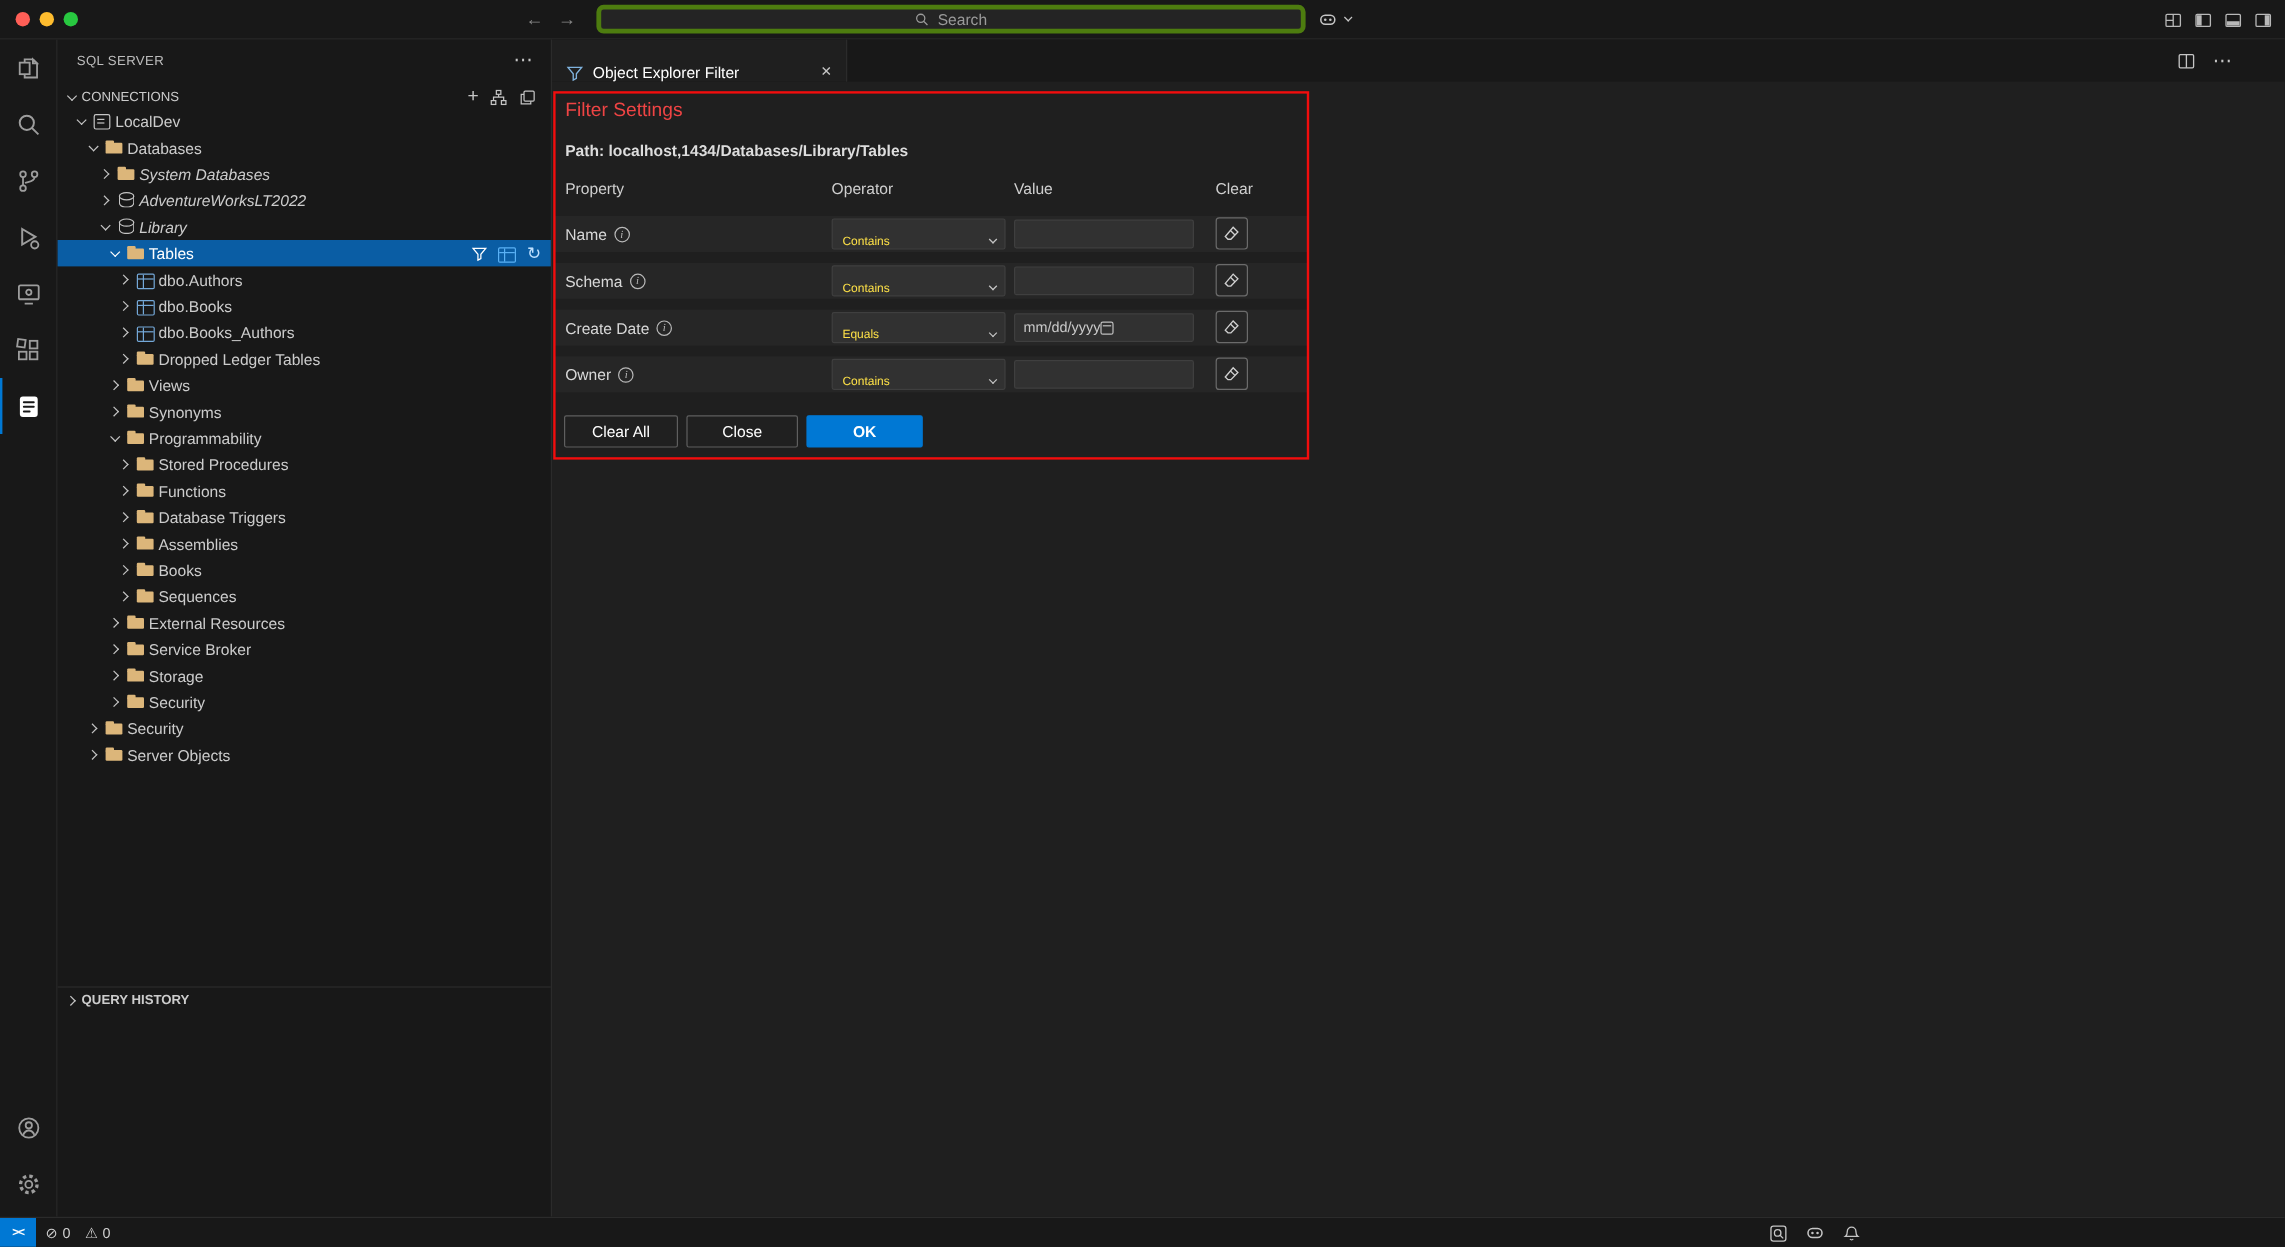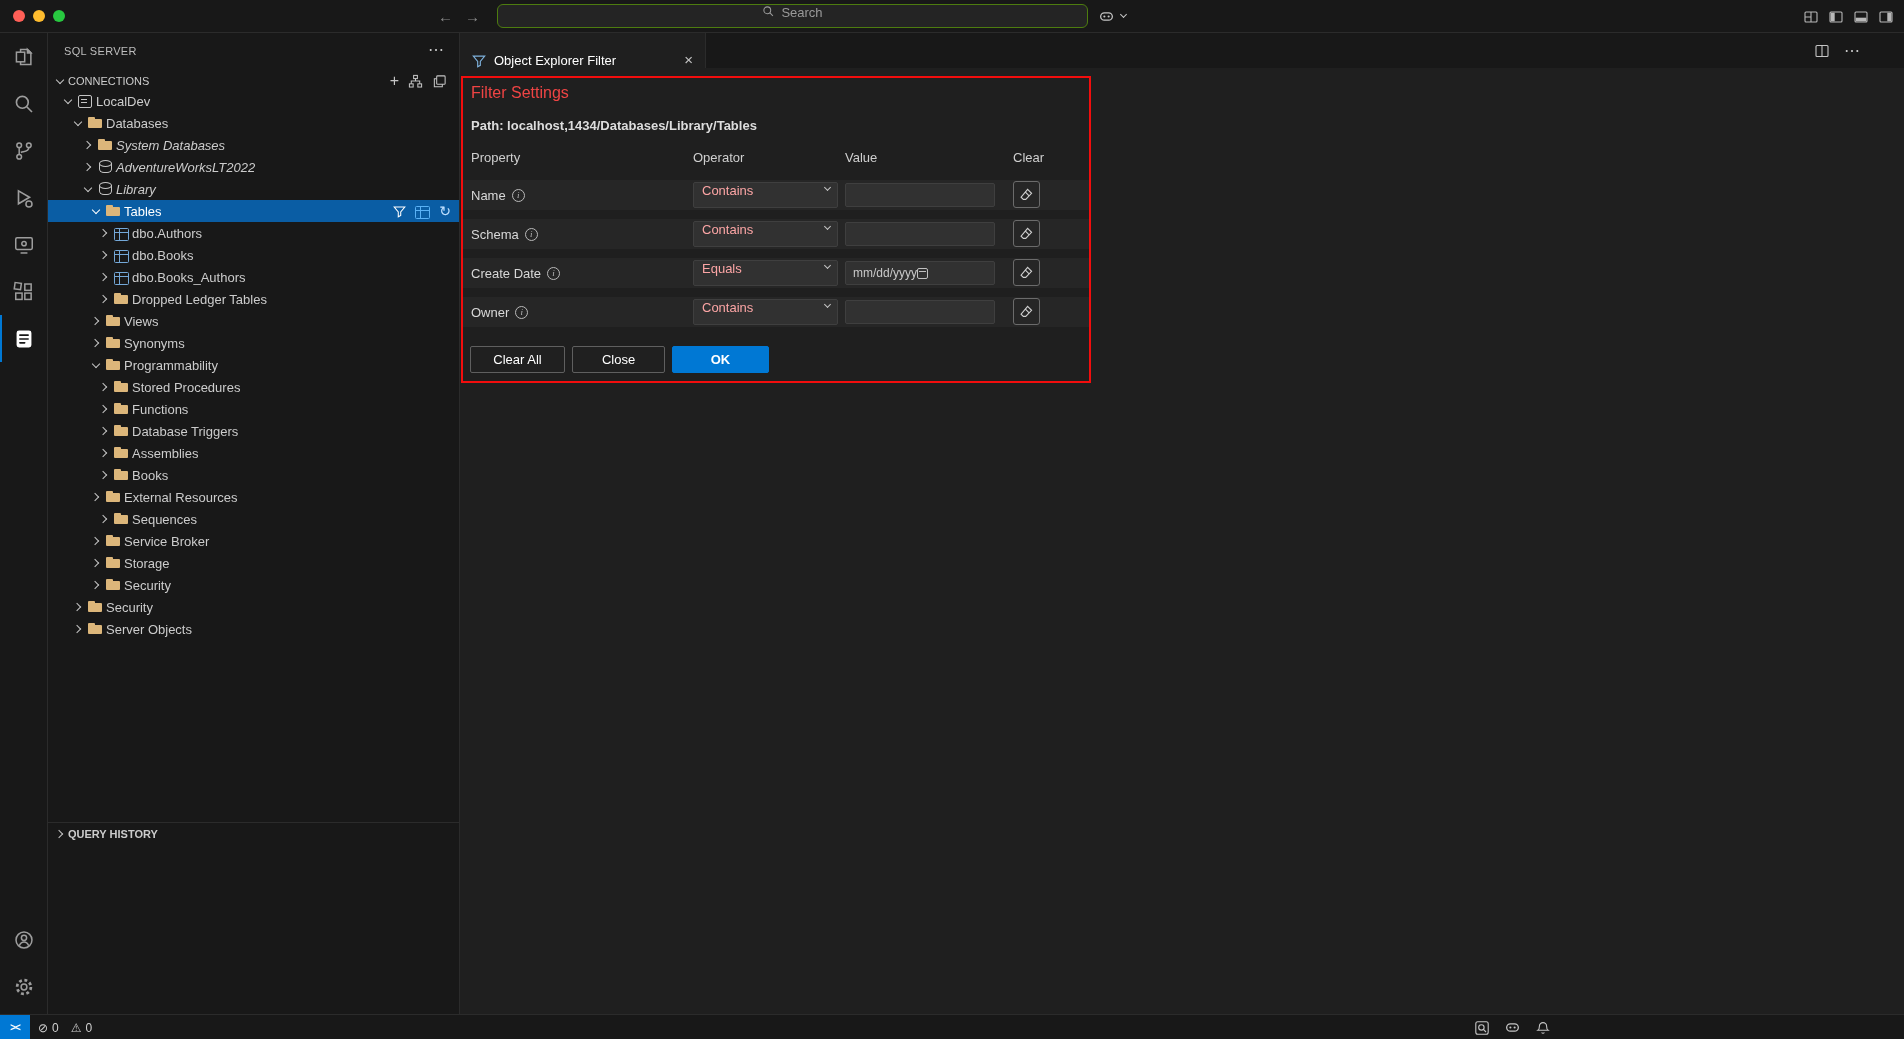--- a/index.html
+++ b/index.html
@@ -9,22 +9,22 @@
 
   
   .titlebar { position:absolute; left:0; top:0; width:1904px; height:33px;
     background:var(--bg-dark,#181818); border-bottom:1px solid var(--border,#2b2b2b); }
   .traffic { position:absolute; left:13px; top:10px; display:flex; gap:8px; }
   .tl { width:12px; height:12px; border-radius:50%; display:inline-block; }
   .tl.r { background:#ff5f57; } .tl.y { background:#febc2e; } .tl.g { background:#28c840; }
   .nav-arrows { position:absolute; left:438px; top:0; height:33px; display:flex; gap:12px;
     align-items:center; color:#8a8a8a; font-size:15px; }
   .searchbox { position:absolute; left:497px; top:4px; width:591px; height:24px;
-    background:#242424; border:1px solid #4d7c0f; border-radius:6px;
-    display:flex; align-items:flex-start; justify-content:center; gap:6px;
+    background:#242424; border:4px solid #4d7c0f; border-radius:6px;
+    display:flex; align-items:center; justify-content:center; gap:6px;
     color:#9a9a9a; font-size:13px; cursor:pointer; }
   .copilot-btn { position:absolute; left:1098px; top:5px; height:22px; display:flex;
     align-items:center; gap:2px; cursor:pointer; }
   .layout-controls { position:absolute; right:10px; top:0; height:33px; display:flex;
     gap:9px; align-items:center; }
   .layout-controls svg { cursor:pointer; }
 
   
   .activitybar { position:absolute; left:0; top:33px; width:48px; height:981px;
     background:var(--bg-dark,#181818); border-right:1px solid var(--border,#2b2b2b); }
@@ -102,21 +102,21 @@
   .f-col { position:absolute; top:117px; font-size:13px; color:#cfcfcf; }
   .f-col.c1 { left:11px; } .f-col.c2 { left:233px; } .f-col.c3 { left:385px; } .f-col.c4 { left:553px; }
   .frow { position:absolute; left:2px; width:628px; height:30px; background:var(--row,#262626); }
   .fprop { position:absolute; left:9px; top:0; height:30px; display:flex; align-items:center; gap:6px;
     font-size:13px; color:#d8d8d8; }
   .info { width:13px; height:13px; border:1px solid #b9b9b9; border-radius:50%; display:inline-flex;
     align-items:center; justify-content:center; font-size:9px; color:#b9b9b9; cursor:pointer; }
   .info::before { content:"i"; font-style:italic; font-family:"Liberation Serif",serif; }
   .fselect { position:absolute; left:231px; top:2px; width:145px; height:26px;
     background:var(--input-bg,#313131); border:1px solid var(--input-border,#3f3f3f); border-radius:2px;
-    display:flex; align-items:flex-start; font-size:13px; color:#fca5a5; cursor:pointer; }
+    display:flex; align-items:flex-end; font-size:10px; color:#fde047; cursor:pointer; }
   .fselect > span { margin-left:8px; }
   .fselect .ch { margin-left:auto; margin-right:4px; }
   .finput { position:absolute; left:383px; top:3px; width:150px; height:24px;
     background:var(--input-bg,#313131); border:1px solid var(--input-border,#3f3f3f); border-radius:2px;
     color:#cccccc; font-size:13px; padding:0 6px; font-family:"Liberation Sans",sans-serif; outline:none; }
   .fdate { position:absolute; left:383px; top:3px; width:150px; height:24px;
     background:var(--input-bg,#313131); border:1px solid var(--input-border,#3f3f3f); border-radius:2px;
     display:flex; align-items:center; justify-content:flex-start; padding:0 7px;
     font-size:12px; color:#c9c9c9; cursor:pointer; }
   .cal { width:11px; height:11px; border:1.2px solid #c0c0c0; border-radius:2px; position:relative; }
@@ -377,29 +377,29 @@
       <div class="trow l5">
           <span class="ch r"></span>
           <span class="ic folder"></span>
           <span class="tlabel">Assemblies</span>
         </div>
       <div class="trow l5">
           <span class="ch r"></span>
           <span class="ic folder"></span>
           <span class="tlabel">Books</span>
         </div>
+      <div class="trow l5">
+          <span class="ch r"></span>
+          <span class="ic folder"></span>
+          <span class="tlabel">Sequences</span>
+        </div>
       <div class="trow l4">
           <span class="ch r"></span>
           <span class="ic folder"></span>
           <span class="tlabel">External Resources</span>
-        </div>
-      <div class="trow l5">
-          <span class="ch r"></span>
-          <span class="ic folder"></span>
-          <span class="tlabel">Sequences</span>
         </div>
       <div class="trow l4">
           <span class="ch r"></span>
           <span class="ic folder"></span>
           <span class="tlabel">Service Broker</span>
         </div>
       <div class="trow l4">
           <span class="ch r"></span>
           <span class="ic folder"></span>
           <span class="tlabel">Storage</span>

